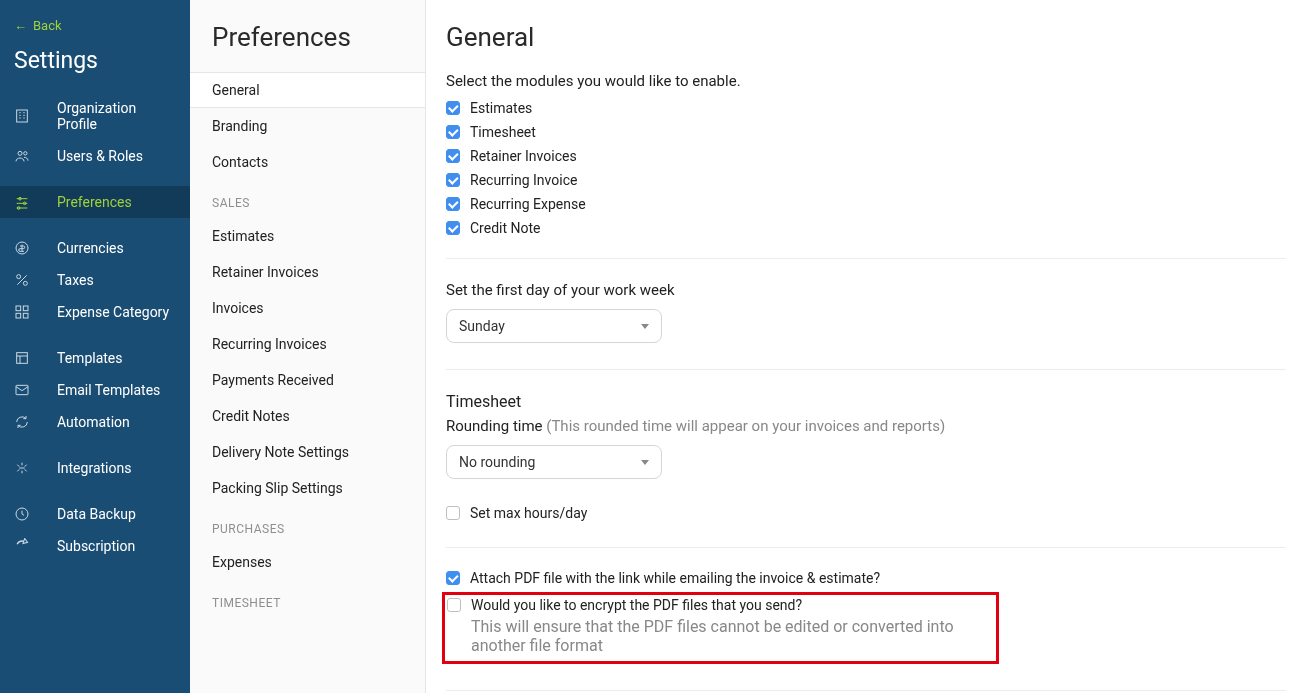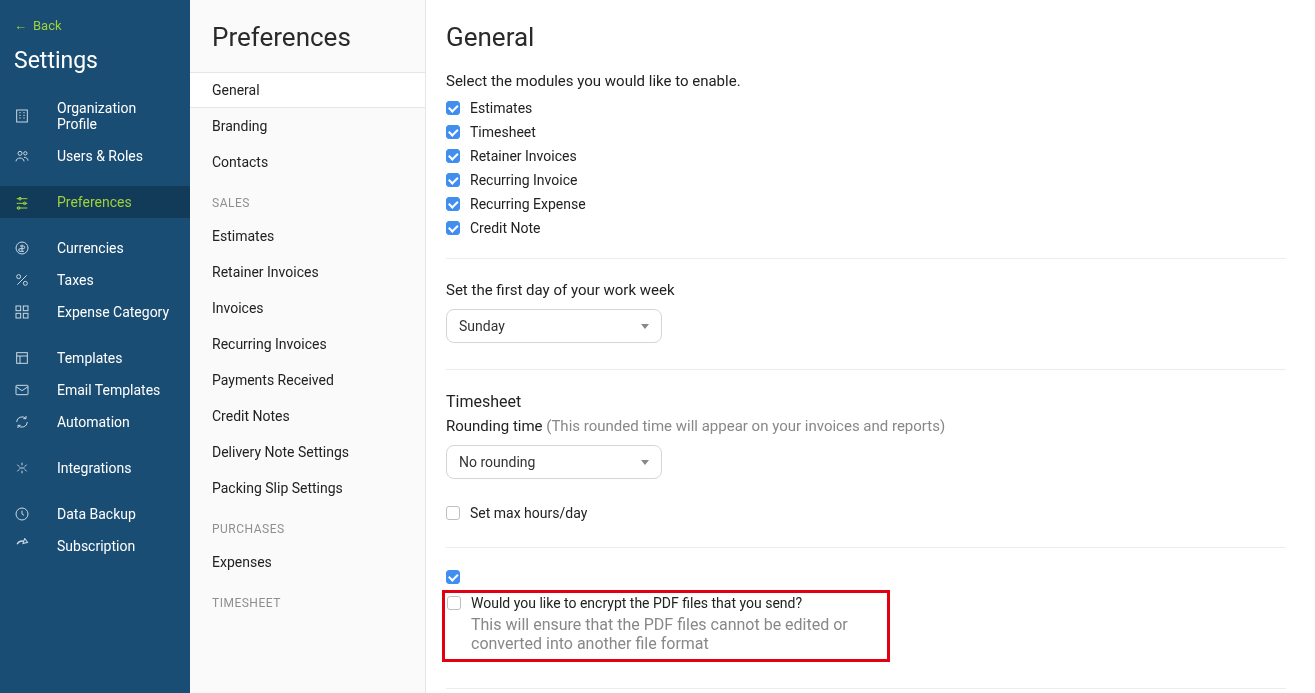--- a/index.html
+++ b/index.html
@@ -184,21 +184,21 @@
     width: 0; height: 0;
     border-left: 4px solid transparent;
     border-right: 4px solid transparent;
     border-top: 5px solid #888;
   }
   .highlight-box {
     border: 3px solid #e1000f;
     padding: 2px 8px 6px 2px;
     margin-left: -4px;
     display: inline-block;
-    width: 448px;
+    width: 557px;
   }
   .hint-text {
     font-size: 16px;
     color: #888;
     margin-left: 24px;
     margin-top: 4px;
   }
 </style>
 </head>
 <body>
@@ -429,20 +429,21 @@
         <span class="chk"></span>
         <span>Set max hours/day</span>
       </div>
     </div>
 
     <hr class="divider">
 
     <div class="field-block">
       <div class="module-row" style="margin-bottom:6px;">
         <span class="chk checked"></span>
+        <span>Attach PDF file with the link while emailing the invoice &amp; estimate?</span>
       </div>
       <div class="highlight-box">
         <div class="module-row">
           <span class="chk"></span>
           <span>Would you like to encrypt the PDF files that you send?</span>
         </div>
         <div class="hint-text">This will ensure that the PDF files cannot be edited or converted into another file format</div>
       </div>
     </div>
 

